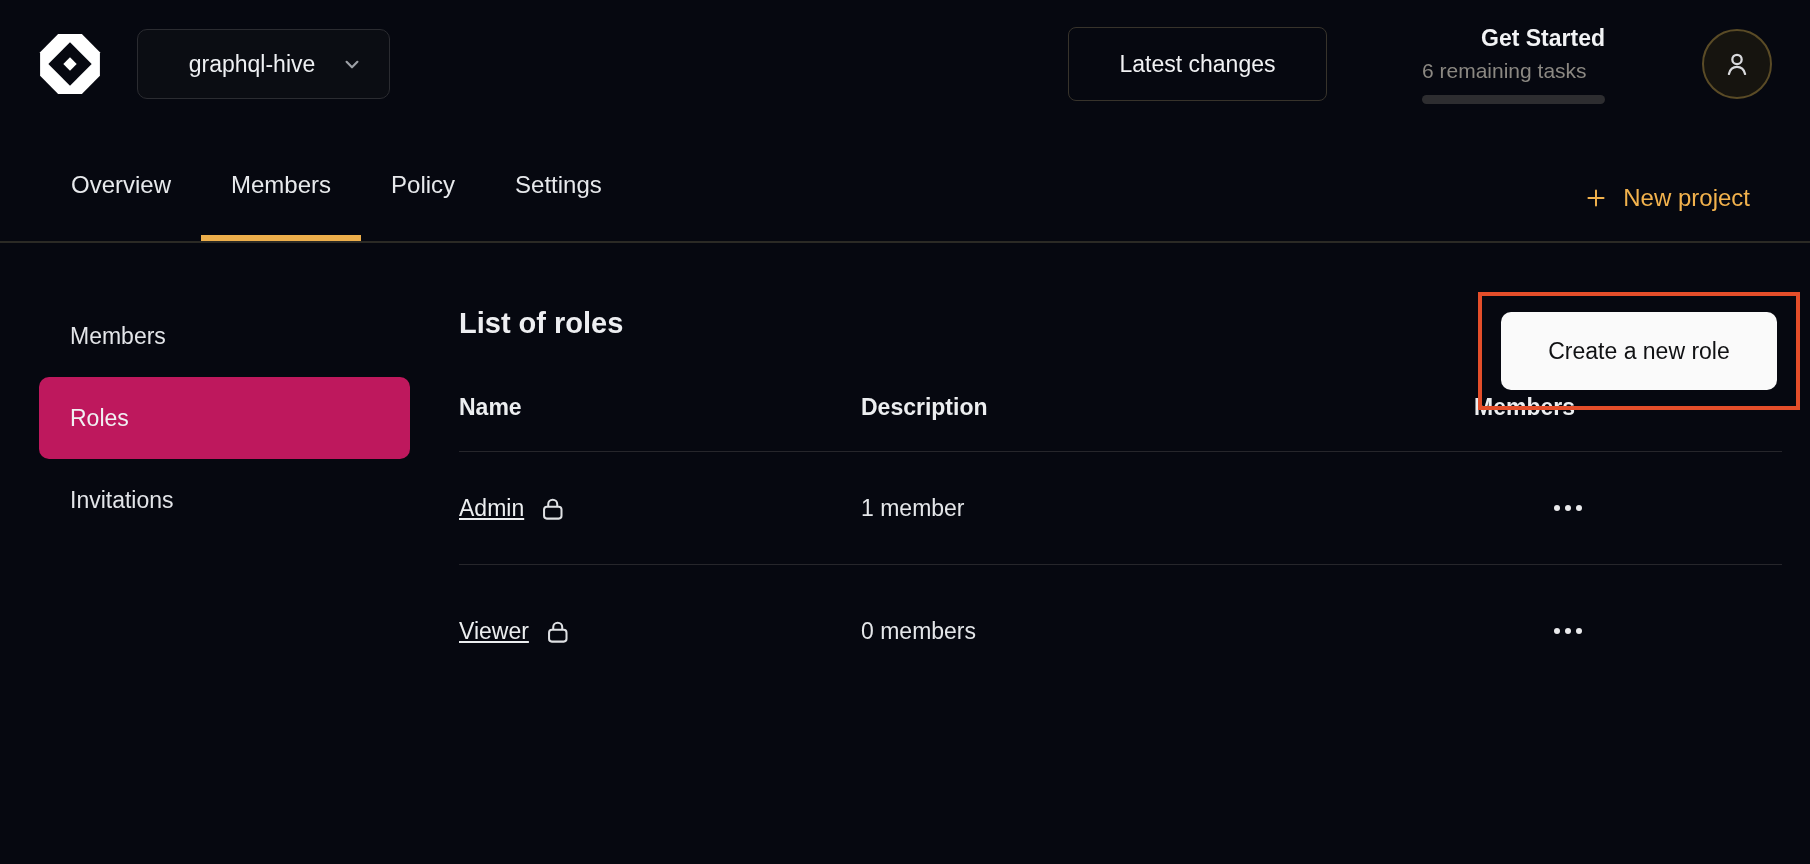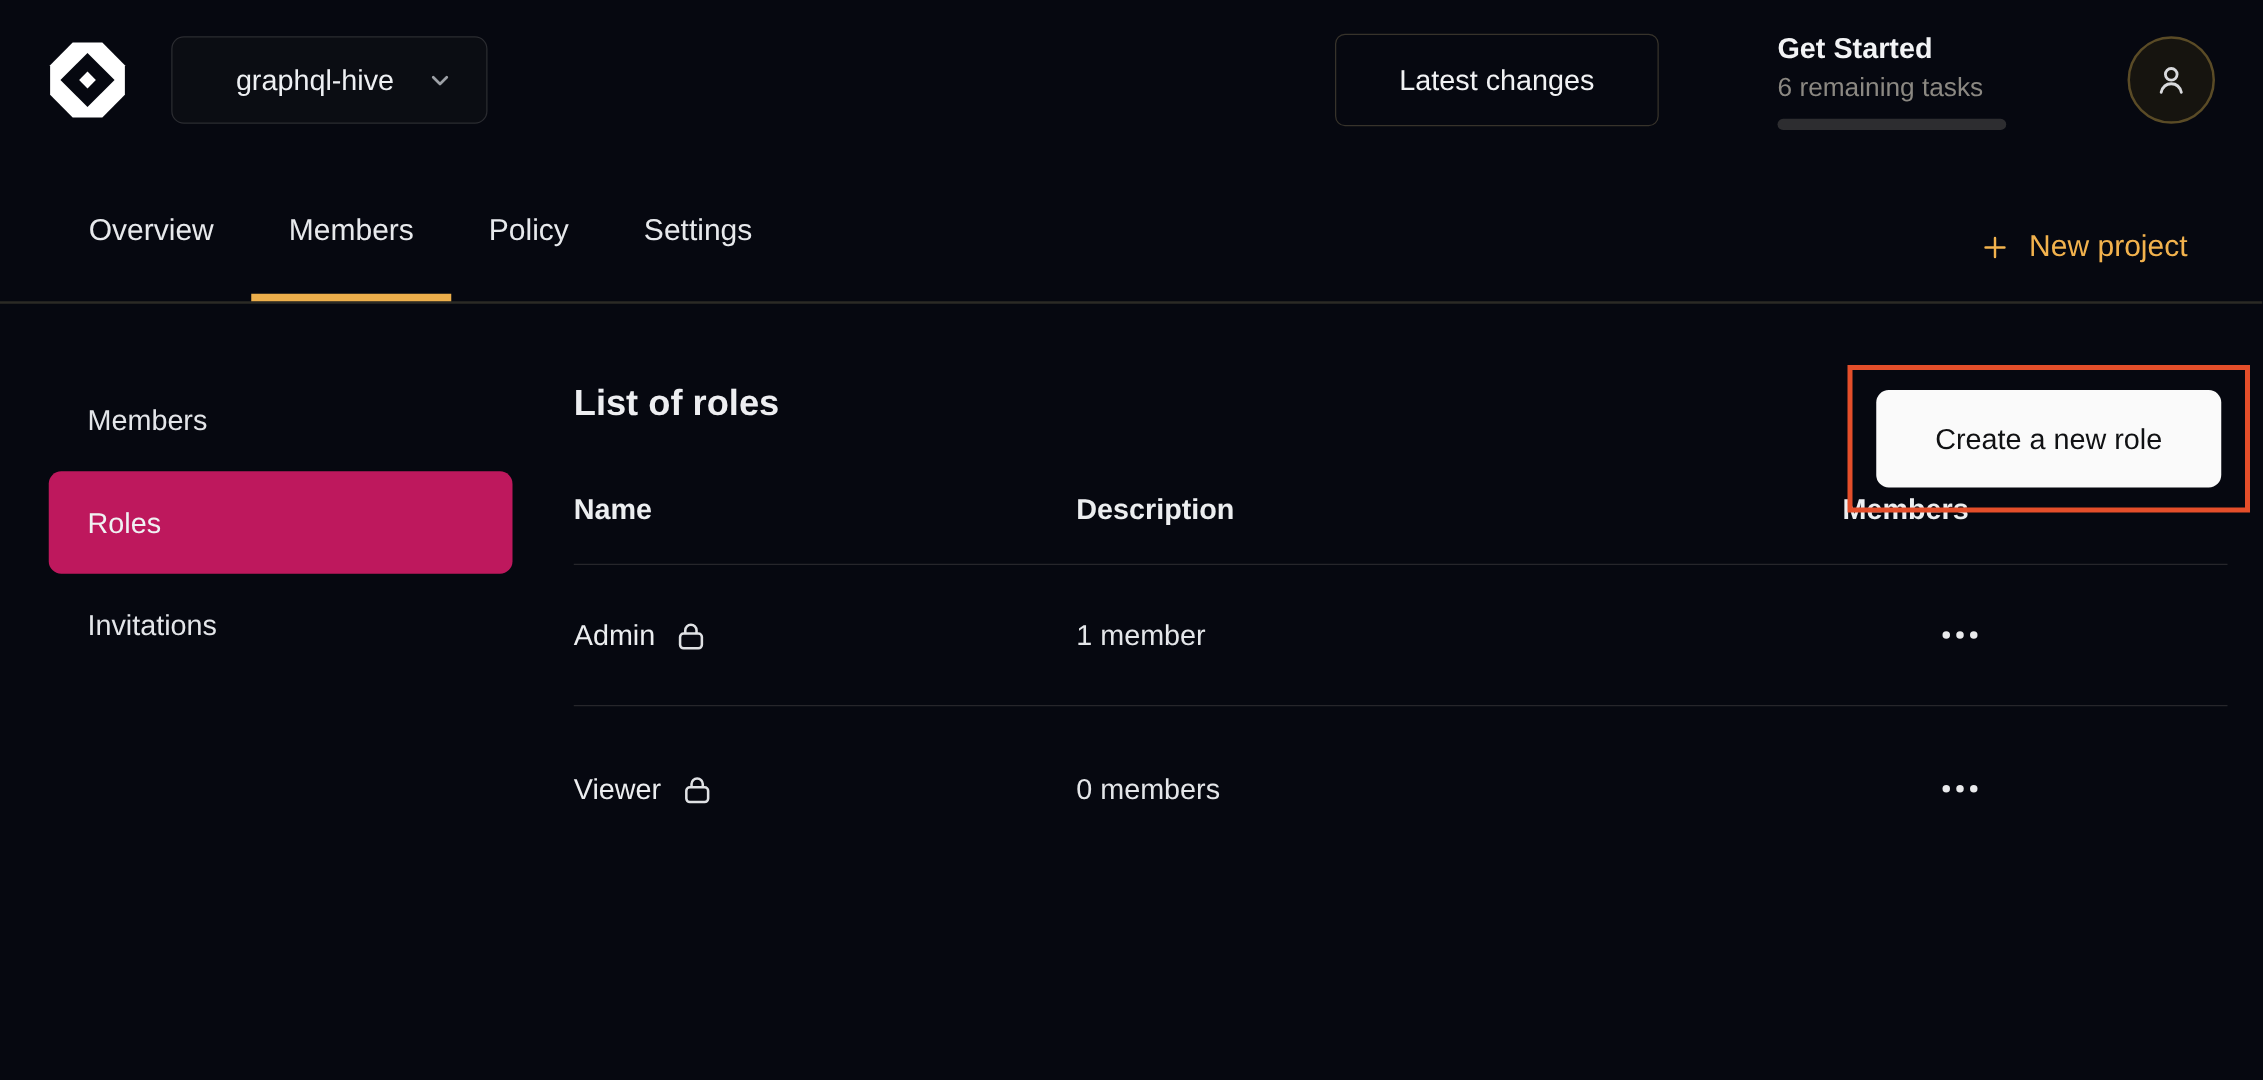--- a/index.html
+++ b/index.html
@@ -37,21 +37,21 @@
     width: 259px; height: 74px;
     display: flex; align-items: center; justify-content: center;
     background: transparent;
     border: 1px solid #37332b;
     border-radius: 8px;
     font-size: 23px; color: #f1f2f4;
     cursor: pointer;
     font-family: "Liberation Sans", sans-serif;
   }
   .get-started { margin-left: 95px; width: 183px; cursor: pointer; }
-  .gs-title { font-size: 23px; font-weight: 700; color: #f2f3f5; }
+  .gs-title { font-size: 23px; font-weight: 700; color: #f2f3f5; text-align: right; }
   .gs-sub { margin-top: 7px; font-size: 21px; color: #8b8882; }
   .gs-bar {
     margin-top: 12px; width: 183px; height: 9px;
     background: #2d2d30; border-radius: 5px;
   }
   .avatar {
     margin-left: 97px;
     width: 70px; height: 70px; border-radius: 50%;
     background: #16140f;
     border: 2px solid #5a4b26;
@@ -125,21 +125,21 @@
 
   .roles-table { margin-top: 24px; }
   .t-row {
     display: grid;
     grid-template-columns: 402px 613px 188px 120px;
     align-items: center;
   }
   .t-head { height: 87px; font-weight: 700; font-size: 23px; color: #eceef0; }
   .t-body-row { min-height: 113px; border-top: 1px solid #26262b; font-size: 23px; }
   .t-body-row.tall { min-height: 133px; }
-  .cell-name { display: flex; align-items: center; gap: 15px; color: #eceef0; }
+  .cell-name { display: flex; align-items: center; gap: 15px; color: #eceef0; text-decoration: underline; }
   .cell-name svg { width: 27px; height: 27px; stroke: #dfe1e4; }
   .cell-desc { color: #a3a2a0; max-width: 500px; line-height: 1.75; }
   .cell-members { color: #e4e6e9; }
   .cell-menu { display: flex; justify-content: center; }
   .menu-btn {
     display: flex; gap: 5px; align-items: center;
     background: none; border: none; cursor: pointer; padding: 10px;
   }
   .menu-btn i { width: 6px; height: 6px; border-radius: 50%; background: #e9eaec; }
 </style>

